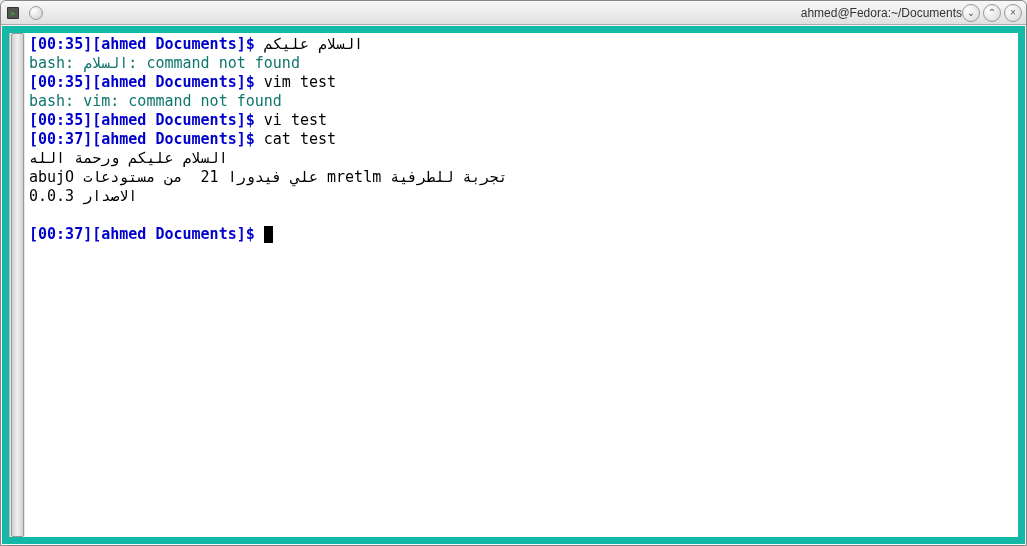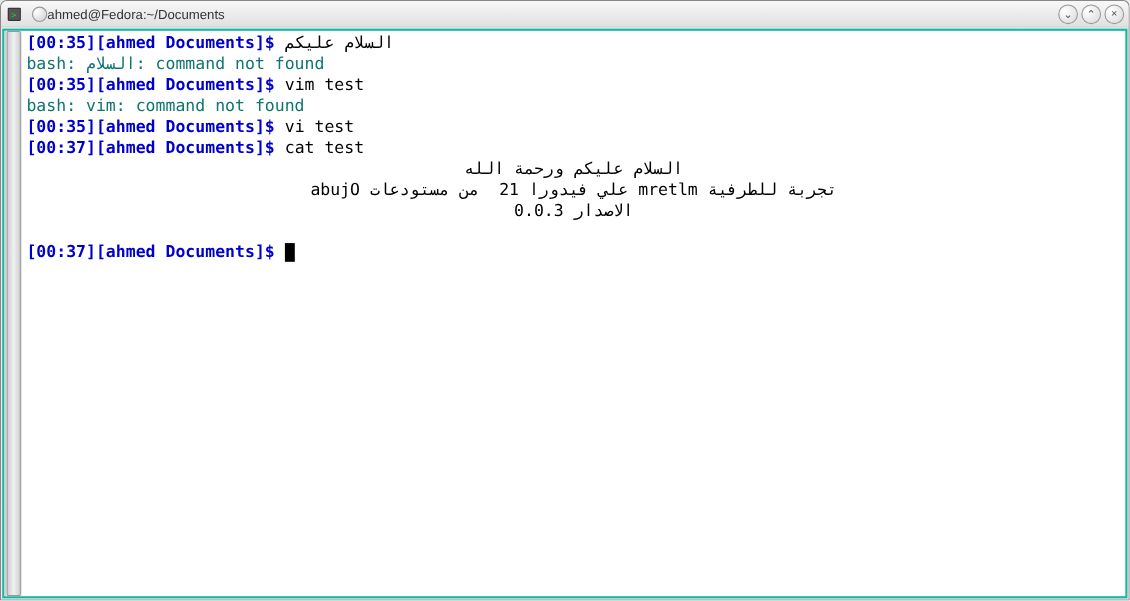--- a/index.html
+++ b/index.html
@@ -43,21 +43,21 @@
     .sticky-icon {
       width: 14px;
       height: 14px;
       border-radius: 50%;
       background: radial-gradient(circle at 30% 30%, #fff, #ccc);
       border: 1px solid #999;
       margin-left: 4px;
     }
     .window-title {
       flex: 1;
-      text-align: left;
+      text-align: right;
       font-size: 12px;
       color: #333;
     }
     .window-controls {
       display: flex;
       gap: 3px;
     }
     .window-btn {
       width: 18px;
       height: 18px;
@@ -69,21 +69,21 @@
       justify-content: center;
       font-size: 10px;
       color: #555;
       cursor: pointer;
     }
     .terminal-area {
       flex: 1;
       background: #fff;
       display: flex;
       overflow: hidden;
-      border: 2px solid #14b8a6;
+      border: 7px solid #14b8a6;
       margin: 1px;
     }
     .terminal-content {
       flex: 1;
       padding: 2px 4px;
       font-family: "DejaVu Sans Mono", "Courier New", monospace;
       font-size: 15px;
       line-height: 19px;
       color: #000;
       white-space: pre;
@@ -105,21 +105,21 @@
       border: 1px solid #999;
       border-radius: 2px;
     }
     .prompt-time { color: #0000cc; font-weight: bold; }
     .prompt-user { color: #0000cc; font-weight: bold; }
     .prompt-dollar { color: #0000cc; font-weight: bold; }
     .cmd { color: #000; }
     .output { color: #0f766e; }
     .rtl-line {
       direction: rtl;
-      text-align: center;
+      text-align: left;
       display: block;
       width: 100%;
       unicode-bidi: bidi-override;
     }
     .cursor {
       display: inline-block;
       width: 9px;
       height: 17px;
       background: #000;
       vertical-align: text-bottom;

